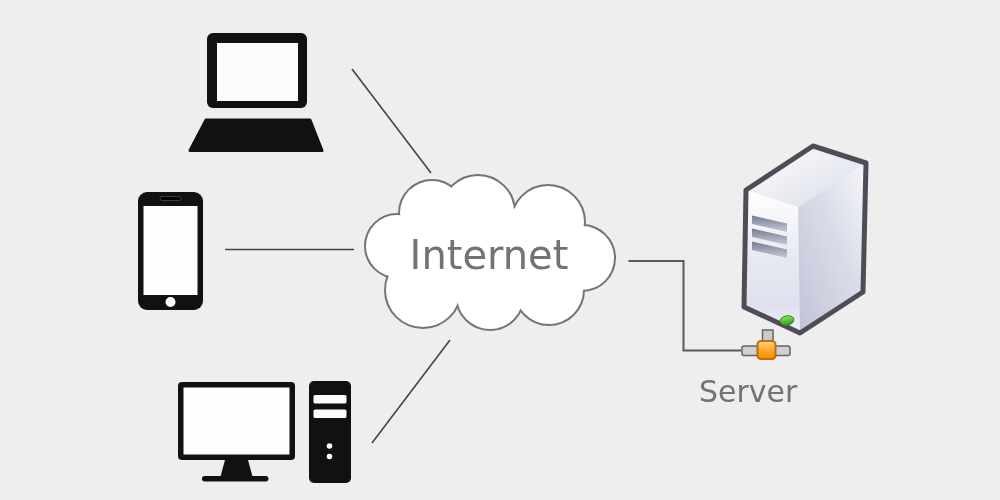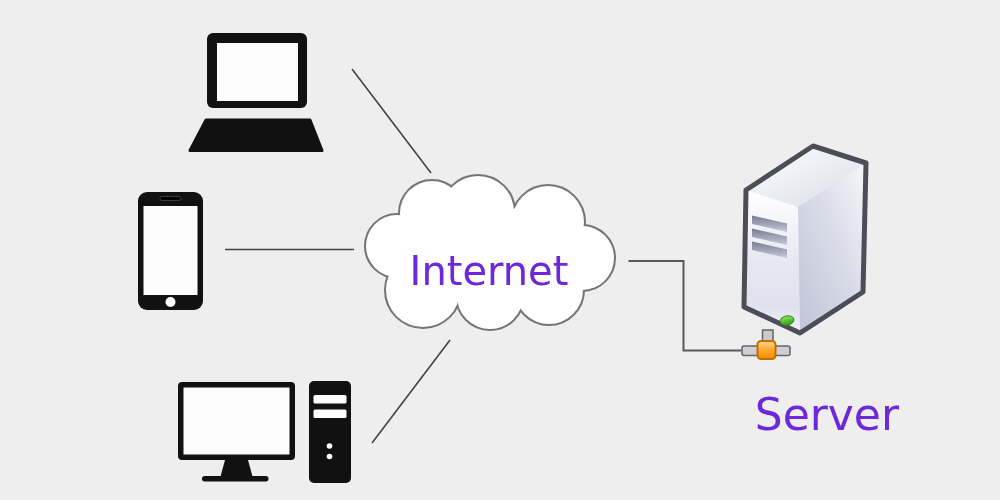--- a/index.html
+++ b/index.html
@@ -12,41 +12,40 @@
     font-family: "DejaVu Sans", "Liberation Sans", sans-serif;
   }
   .stage svg.diagram {
     position: absolute;
     left: 0; top: 0;
     width: 1000px; height: 500px;
     display: block;
   }
   .label {
     position: absolute;
-    color: #6d28d9;
+    color: #737373;
     line-height: 1;
     white-space: nowrap;
     user-select: none;
-    margin-top: 16px;
   }
   .label-internet {
     left: 369px; top: 235px;
     width: 240px;
     text-align: center;
     font-size: 40px;
   }
   .label-clients {
     left: 213px; top: 304px;
     font-size: 45px;
   }
   .label-server {
     left: 699px; top: 377px;
     width: 200px;
-    text-align: right;
-    font-size: 44px;
+    text-align: left;
+    font-size: 30px;
   }
 </style>
 </head>
 <body>
 
 <div class="stage">
   <svg class="diagram" viewBox="0 0 1000 500">
     <defs>
       <g id="cloud-shape">
         <circle cx="397" cy="246" r="31"></circle>

